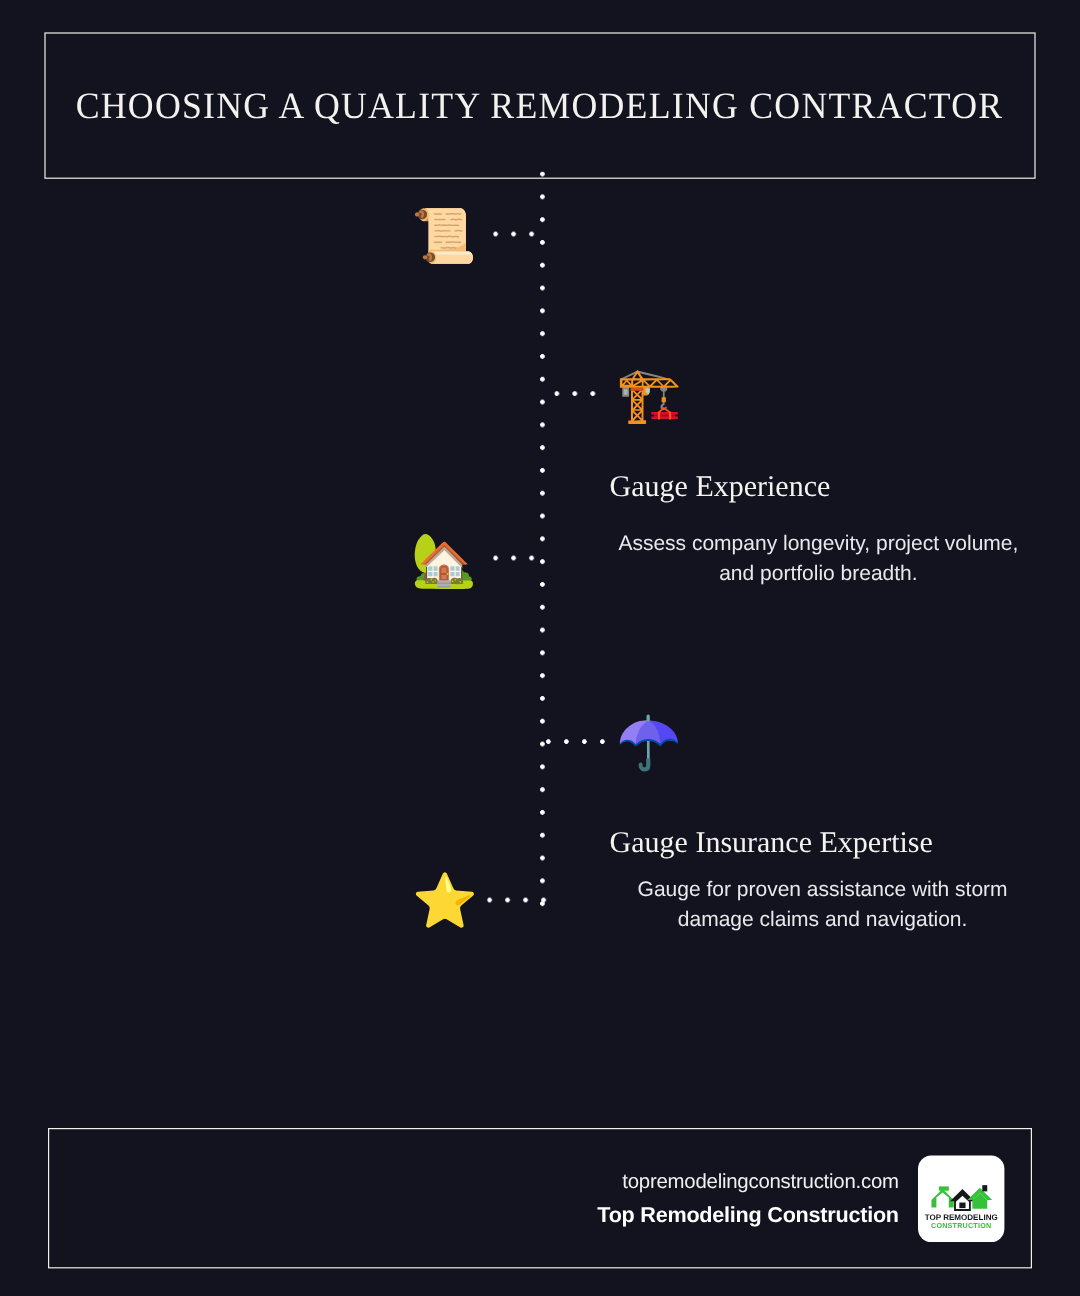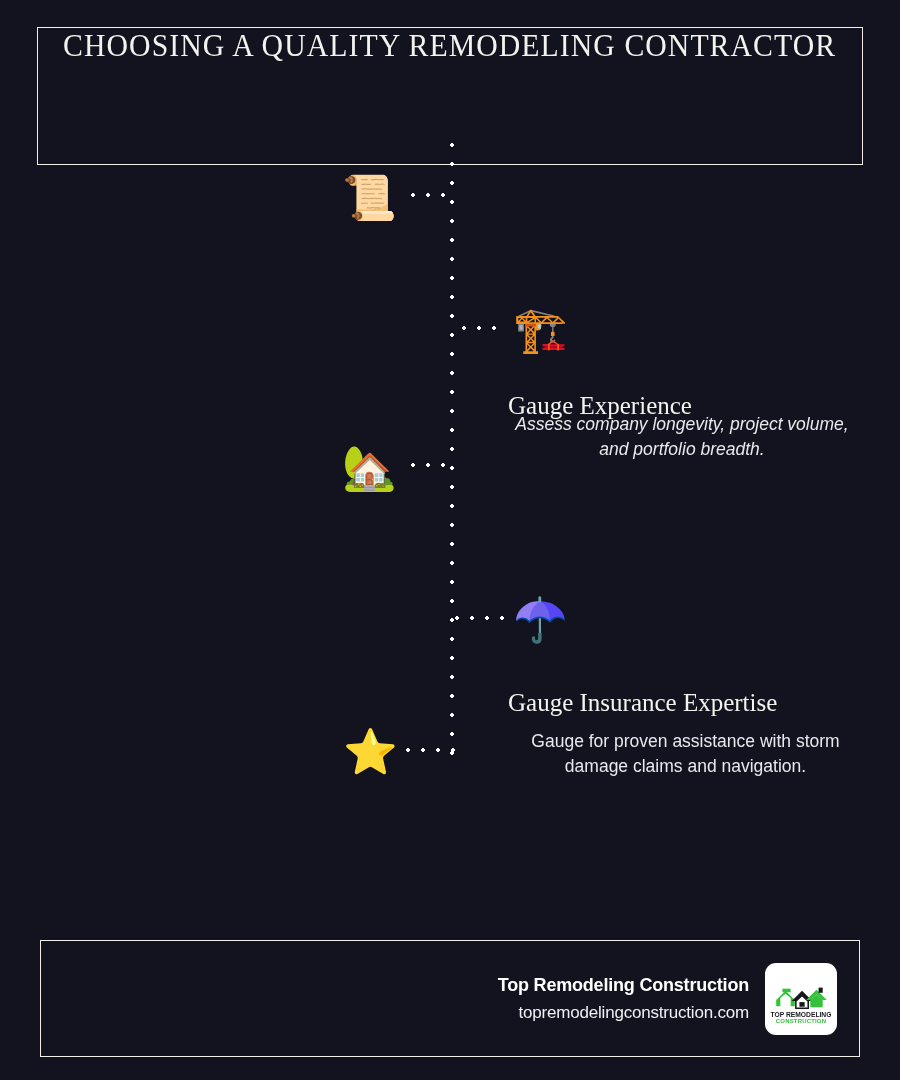--- a/index.html
+++ b/index.html
@@ -15,25 +15,25 @@
     overflow: hidden;
     font-family: "Liberation Sans", sans-serif;
   }
 
   
   #title-frame {
     position: absolute;
     left: 37px;
     top: 27px;
     width: 826px;
-    height: 138px;
+    height: 122px;
     border: 1.5px solid #f2efe9;
     box-sizing: border-box;
     display: flex;
-    align-items: flex-start;
+    align-items: center;
     justify-content: center;
   }
   #title-text {
     font-family: "Liberation Serif", "DejaVu Serif", serif;
     font-size: 31px;
     letter-spacing: 1.1px;
     color: #f4f2ee;
     text-align: center;
     white-space: nowrap;
     transform: scaleX(0.96);
@@ -159,21 +159,21 @@
     <div class="step side-left">
       <div class="step-icon" style="left:340px; top:176px;">📜</div>
       <div class="connector" style="left:411px; top:193px; width:44px;"></div>
 
     </div>
 
     <div class="step side-right">
       <div class="step-icon" style="left:511px; top:308px;">🏗️</div>
       <div class="connector" style="left:462px; top:326px; width:44px;"></div>
       <div class="step-heading" style="left:508px; top:392px;">Gauge Experience</div>
-      <div class="step-body" style="left:508px; top:412px; width:348px;font-style:italic;">Assess company longevity, project volume, and portfolio breadth.</div>
+      <div class="step-body" style="left:508px; top:440px; width:348px;">Assess company longevity, project volume, and portfolio breadth.</div>
     </div>
 
     <div class="step side-left">
       <div class="step-icon" style="left:340px; top:446px;">🏡</div>
       <div class="connector" style="left:411px; top:463px; width:44px;"></div>
 
     </div>
 
     <div class="step side-right">
       <div class="step-icon" style="left:511px; top:598px;">☂️</div>
@@ -186,22 +186,22 @@
       <div class="step-icon" style="left:341px; top:730px;">⭐</div>
       <div class="connector" style="left:406px; top:748px; width:50px;"></div>
 
     </div>
 
   </div>
 
   <div id="footer-frame">
     <div id="footer-inner">
       <div id="footer-textblock">
+        <div id="footer-url">topremodelingconstruction.com</div>
         <div id="footer-brand">Top Remodeling Construction</div>
-        <div id="footer-url">topremodelingconstruction.com</div>
       </div>
       <div id="footer-logo">
         <svg width="62" height="62" viewBox="0 0 120 120">
 
           <path d="M12 62 L30 44 L48 62 L48 74 L40 74 L40 58 L30 50 L20 58 L20 74 L12 74 Z" fill="#35c13a"></path>
           <rect x="24" y="40" width="16" height="7" fill="#35c13a"></rect>
 
           <path d="M42 64 L62 44 L82 64 L74 64 L62 53 L50 64 Z" fill="#16181c"></path>
           <path d="M50 64 L62 53 L74 64 L74 78 L50 78 Z" fill="#ffffff" stroke="#16181c" stroke-width="3"></path>
           <rect x="57" y="66" width="10" height="9" fill="#16181c"></rect>

